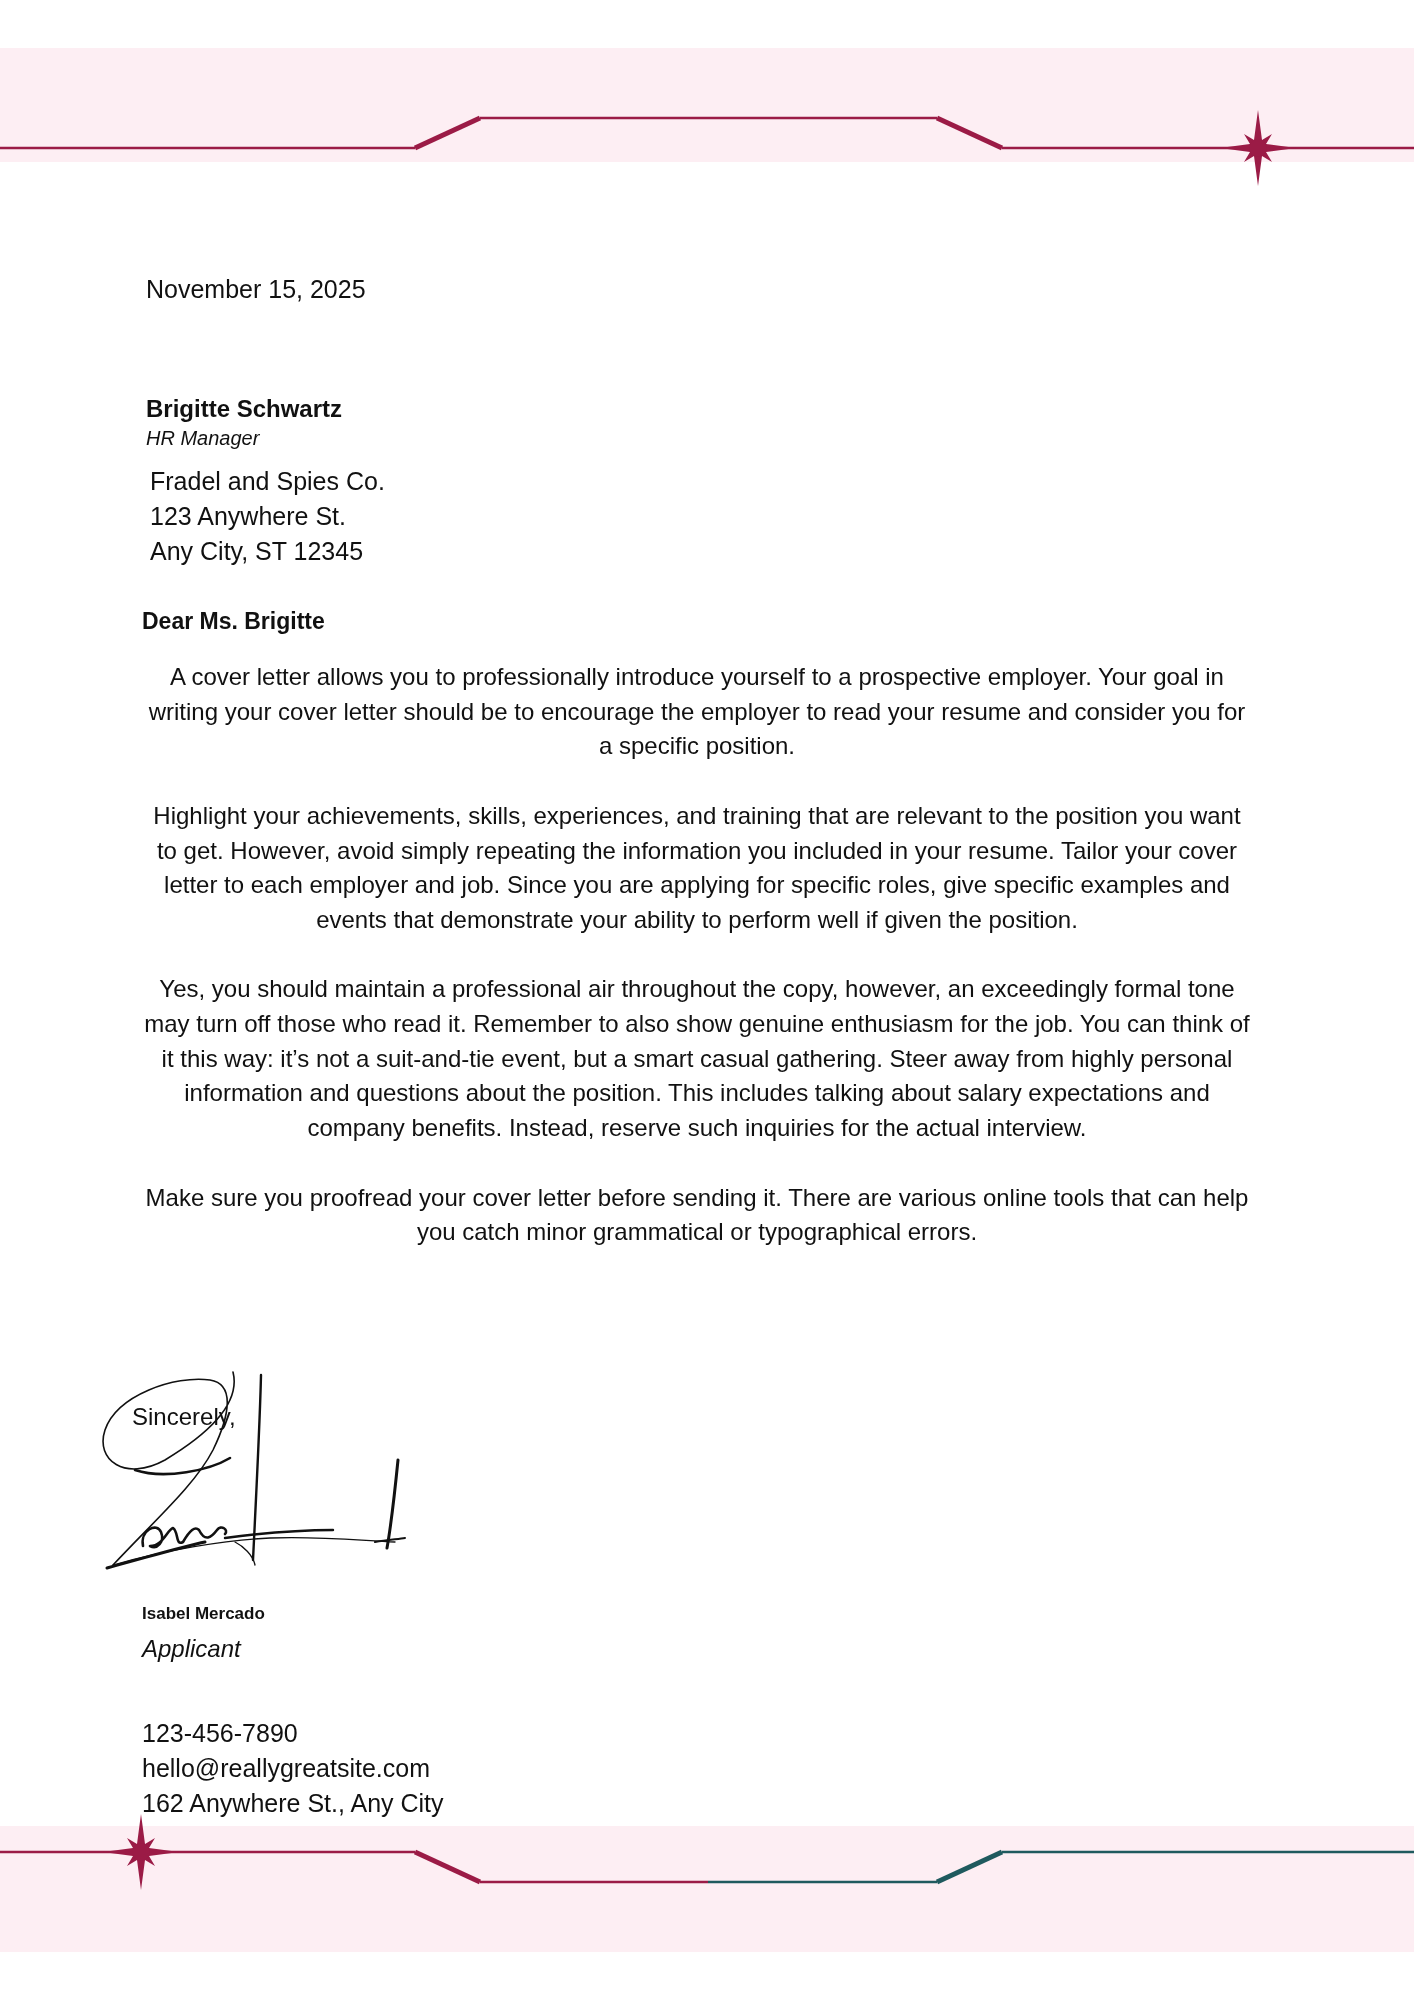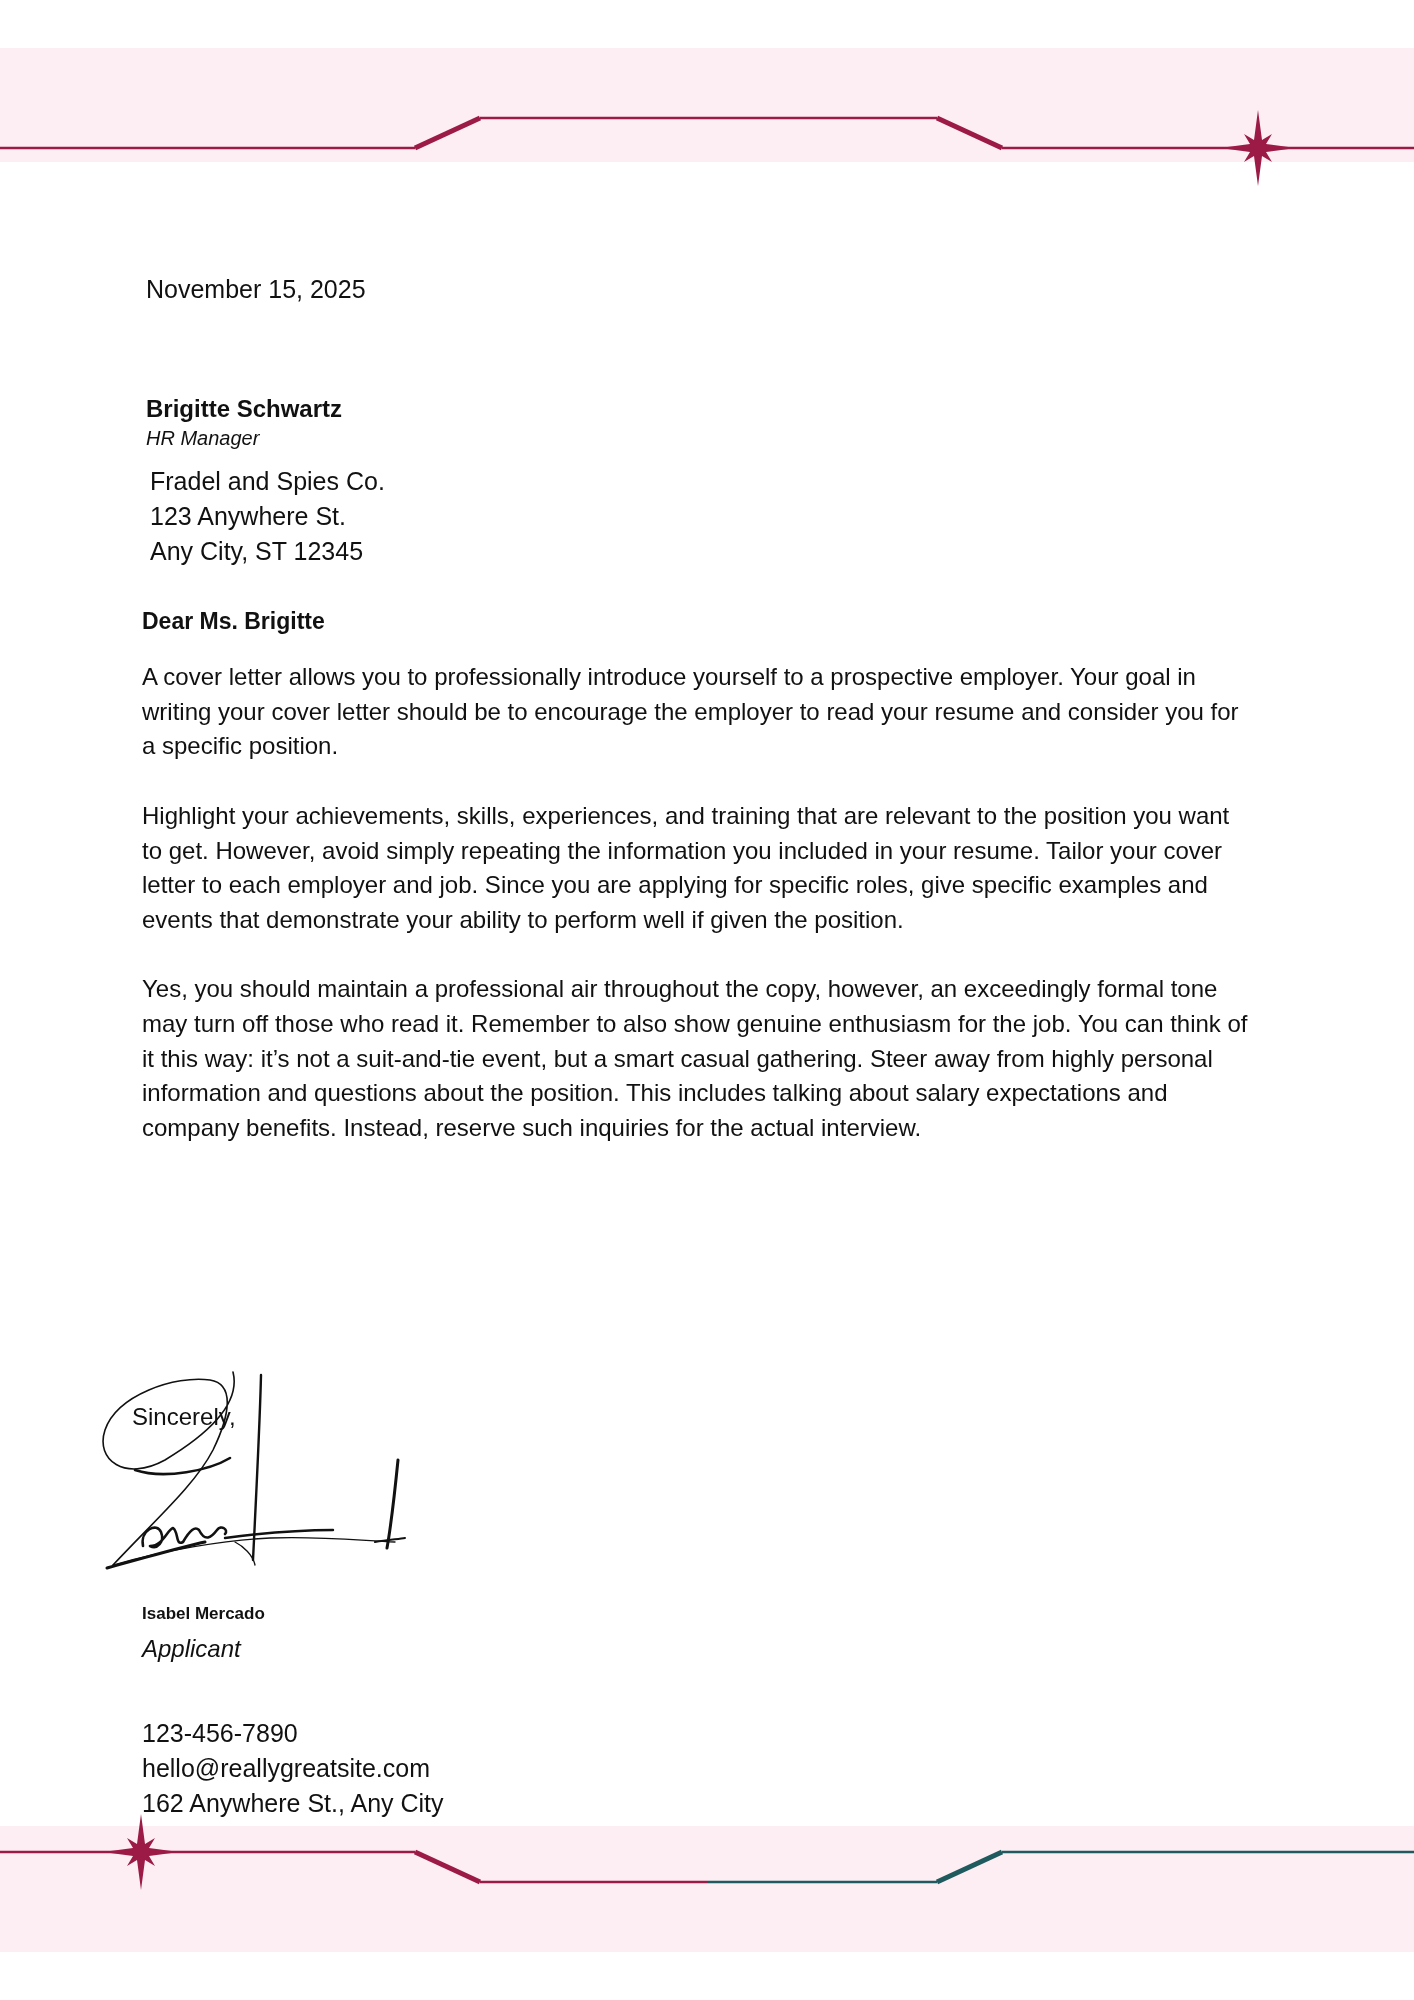--- a/index.html
+++ b/index.html
@@ -12,21 +12,21 @@
     .deco-top { top: 48px; height: 150px; }
     .deco-bottom { top: 1790px; height: 160px; }
     .txt { position: absolute; white-space: nowrap; font-size: 24px; line-height: 34px; margin-top: 48px; }
     .date { left: 146px; top: 224px; font-size: 25px; }
     .rec-name { left: 146px; top: 344px; font-weight: bold; font-size: 24px; }
     .rec-title { left: 146px; top: 373px; font-style: italic; font-size: 20px; }
     .rec-addr { left: 150px; top: 416px; }
     .rec-addr div { line-height: 35px; font-size: 25px; }
     .salutation { left: 142px; top: 556px; font-weight: bold; font-size: 23px; }
     .body { position: absolute; left: 142px; top: 660px; width: 1110px; font-size: 24px; line-height: 34.7px; }
-    .body p { margin: 0 0 34.7px 0; white-space: normal; }
+    .body p { margin: 0 0 34.7px 0; white-space: normal; text-align: center; }
     .closing { left: 132px; top: 1352px; font-size: 24px; }
     .signature { position: absolute; left: 95px; top: 1370px; width: 330px; height: 200px; }
     .sig-name { left: 142px; top: 1549px; font-weight: bold; font-size: 17px; }
     .sig-title { left: 142px; top: 1584px; font-style: italic; font-size: 24px; }
     .contact { left: 142px; top: 1668px; }
     .contact div { line-height: 35px; font-size: 25px; }
   </style>
 </head>
 <body style="color: rgb(17, 17, 17);">
 
@@ -54,20 +54,21 @@
   <div>123 Anywhere St.</div>
   <div>Any City, ST 12345</div>
 </div>
 
 <div class="txt salutation">Dear Ms. Brigitte</div>
 
 <div class="body">
   <p>A cover letter allows you to professionally introduce yourself to a prospective employer. Your goal in writing your cover letter should be to encourage the employer to read your resume and consider you for a specific position.</p>
   <p>Highlight your achievements, skills, experiences, and training that are relevant to the position you want to get. However, avoid simply repeating the information you included in your resume. Tailor your cover letter to each employer and job. Since you are applying for specific roles, give specific examples and events that demonstrate your ability to perform well if given the position.</p>
   <p>Yes, you should maintain a professional air throughout the copy, however, an exceedingly formal tone may turn off those who read it. Remember to also show genuine enthusiasm for the job. You can think of it this way: it’s not a suit-and-tie event, but a smart casual gathering. Steer away from highly personal information and questions about the position. This includes talking about salary expectations and company benefits. Instead, reserve such inquiries for the actual interview.</p>
+  <p>Make sure you proofread your cover letter before sending it. There are various online tools that can help you catch minor grammatical or typographical errors.</p>
 </div>
 
 <div class="txt closing">Sincerely,</div>
 
 <svg class="signature" viewBox="0 0 330 200" fill="none" stroke="#111" stroke-linecap="round" stroke-linejoin="round">
   <path d="M138,2 C145,30 120,60 70,90 C30,112 0,90 10,60 C22,25 80,5 115,10 C140,14 135,45 118,80 C100,115 60,150 18,195" stroke-width="1.6"></path>
   <path d="M40,100 C70,110 115,100 135,88" stroke-width="2.6"></path>
   <path d="M18,195 C70,180 130,170 175,168 C220,166 260,170 300,172" stroke-width="1.3"></path>
   <path d="M12,198 C60,185 90,176 110,172" stroke-width="3"></path>
   <path d="M48,176 C45,160 62,152 66,162 C70,172 62,180 55,176 C68,176 72,160 78,158 C84,162 80,176 88,172 C95,160 100,156 104,160 C110,172 116,168 122,160 C126,154 134,160 130,164" stroke-width="2.6"></path>

